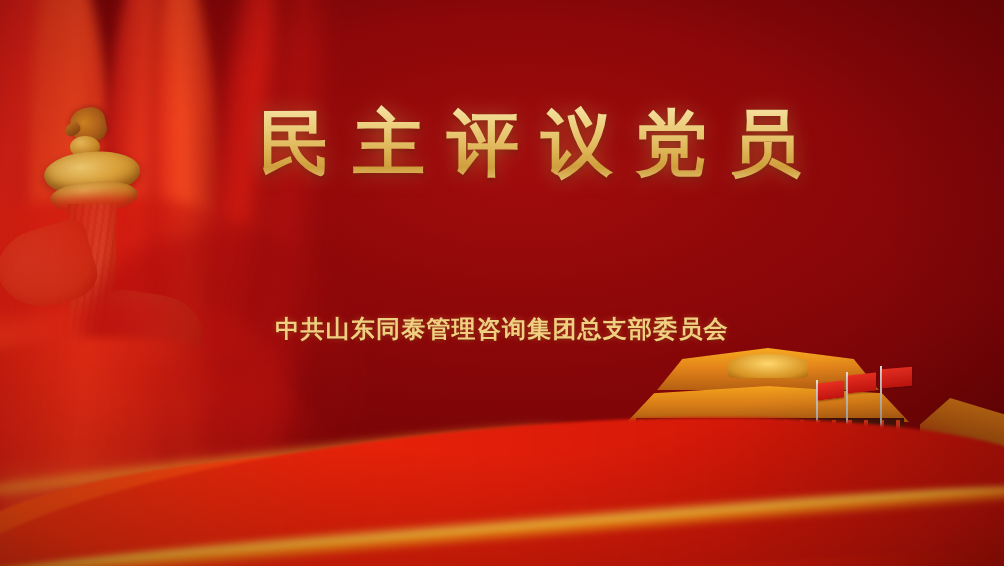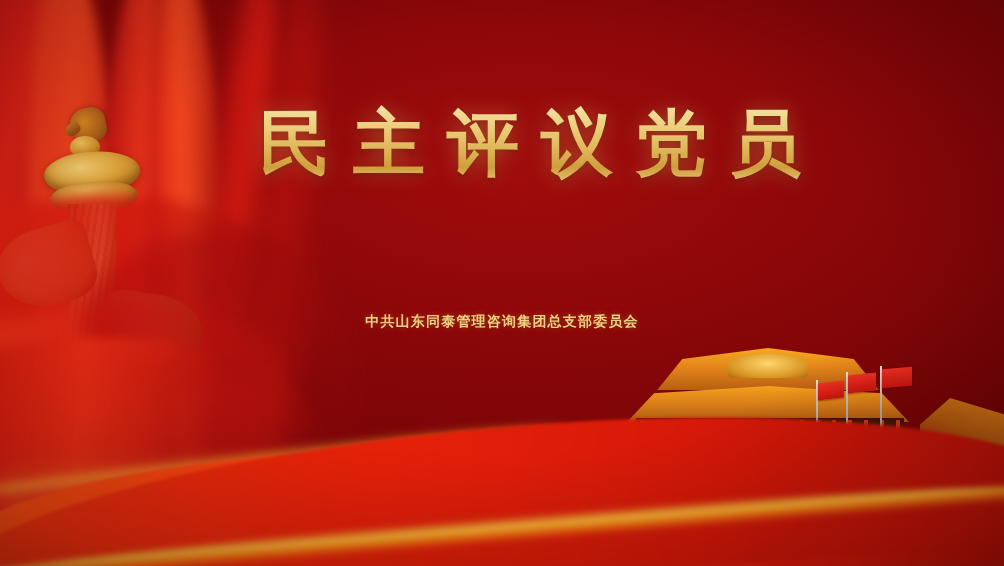--- a/index.html
+++ b/index.html
@@ -284,21 +284,21 @@
     color:transparent;
     -webkit-text-fill-color:transparent;
     filter:drop-shadow(0 0 10px rgba(255,205,110,.35)) drop-shadow(0 2px 3px rgba(80,15,0,.55));
     line-height:1.1;
     white-space:nowrap;
   }
   .subtitle-wrap{
     position:absolute;left:0;top:313px;width:100%;text-align:center;
   }
   .subtitle{
-    font-size:14px;font-weight:bold;letter-spacing:1.2px;
+    font-size:24px;font-weight:bold;letter-spacing:1.2px;
     color:#f0cf80;
     text-shadow:0 0 6px rgba(255,200,90,.30), 0 1px 2px rgba(80,15,0,.55);
     white-space:nowrap;
   }
   .date-wrap{
     position:absolute;left:0;top:376px;width:100%;text-align:center;
   }
   .date-text{
     font-size:21px;letter-spacing:1px;
     color:#edc97a;

